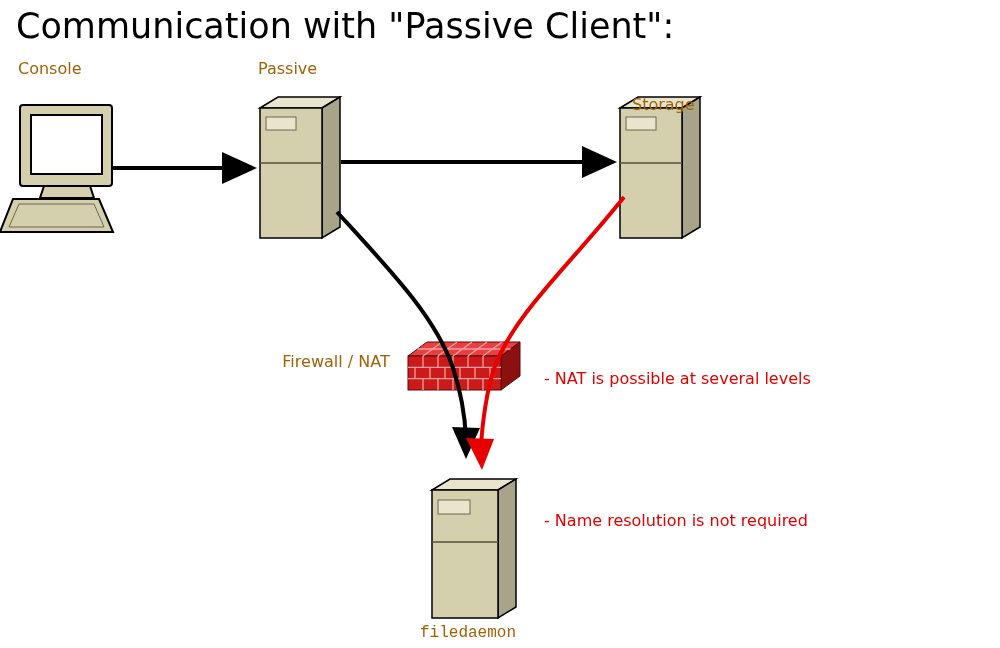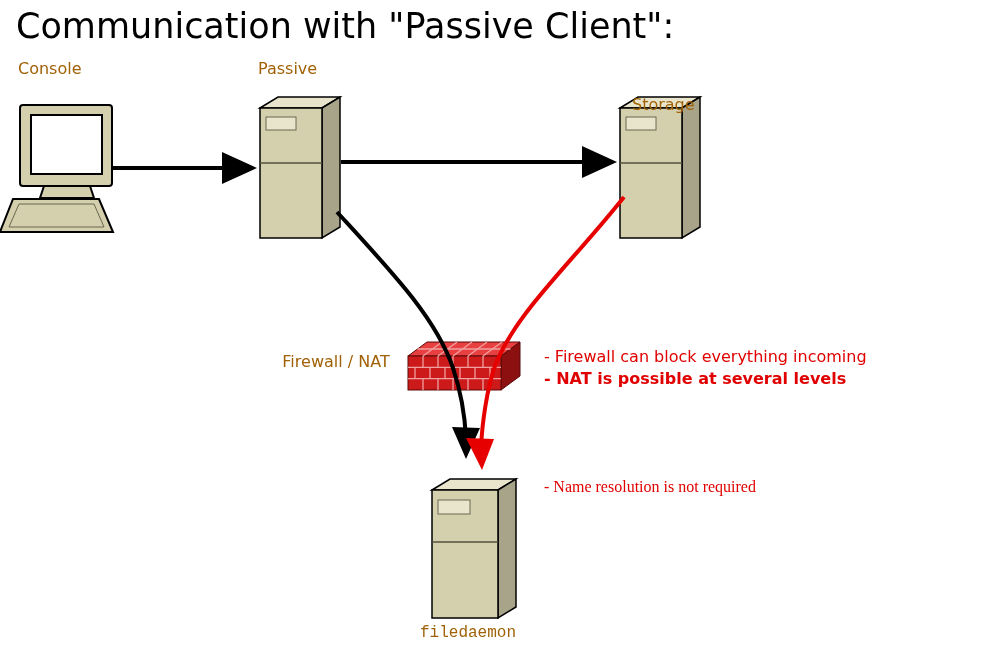--- a/index.html
+++ b/index.html
@@ -11,23 +11,23 @@
   .txt{position:absolute;white-space:nowrap;}
   .title{left:16px;top:6px;font-size:35px;color:#000000;}
   .node-label{font-size:16px;color:#a16207;}
   .lbl-console{left:18px;top:59px;}
   .lbl-director{left:258px;top:59px;}
   .lbl-storage{left:632px;top:59px;margin-top:36px;}
   .lbl-firewall{left:270px;top:352px;width:132px;text-align:center;}
   .lbl-filedaemon{left:420px;top:624px;font-family:Liberation Mono, monospace;}
   .note{font-size:16px;color:#e00000;}
   .note-fw1{left:544px;top:347px;}
-  .note-fw2{left:544px;top:369px;font-weight:bold;}
+  .note-fw2{left:544px;top:369px;}
   .note-fd1{left:544px;top:485px;}
-  .note-fd2{left:544px;top:478px;font-family:Liberation Serif, serif;}
+  .note-fd2{left:544px;top:511px;}
 </style>
 </head>
 <body>
 
 <div class="canvas">
 
   <svg width="1000" height="648" viewBox="0 0 1000 648">
 
     <g>
       <polygon points="13,199 99,199 113,232 0,232" stroke="#000" stroke-width="2" fill="#d4d0ae"></polygon>
@@ -116,17 +116,16 @@
   </svg>
 
   <div class="txt title">Communication with "Passive Client":</div>
 
   <div class="txt node-label lbl-console">Console</div>
   <div class="txt node-label lbl-director">Passive</div>
   <div class="txt node-label lbl-storage">Storage</div>
   <div class="txt node-label lbl-firewall">Firewall / NAT</div>
   <div class="txt node-label lbl-filedaemon">filedaemon</div>
 
-  <div class="txt note note-fw1">- Firewall can block everything incoming</div>
   <div class="txt note note-fw2">- NAT is possible at several levels</div>
   <div class="txt note note-fd2">- Name resolution is not required</div>
 
 </div>
 
 </body></html>

